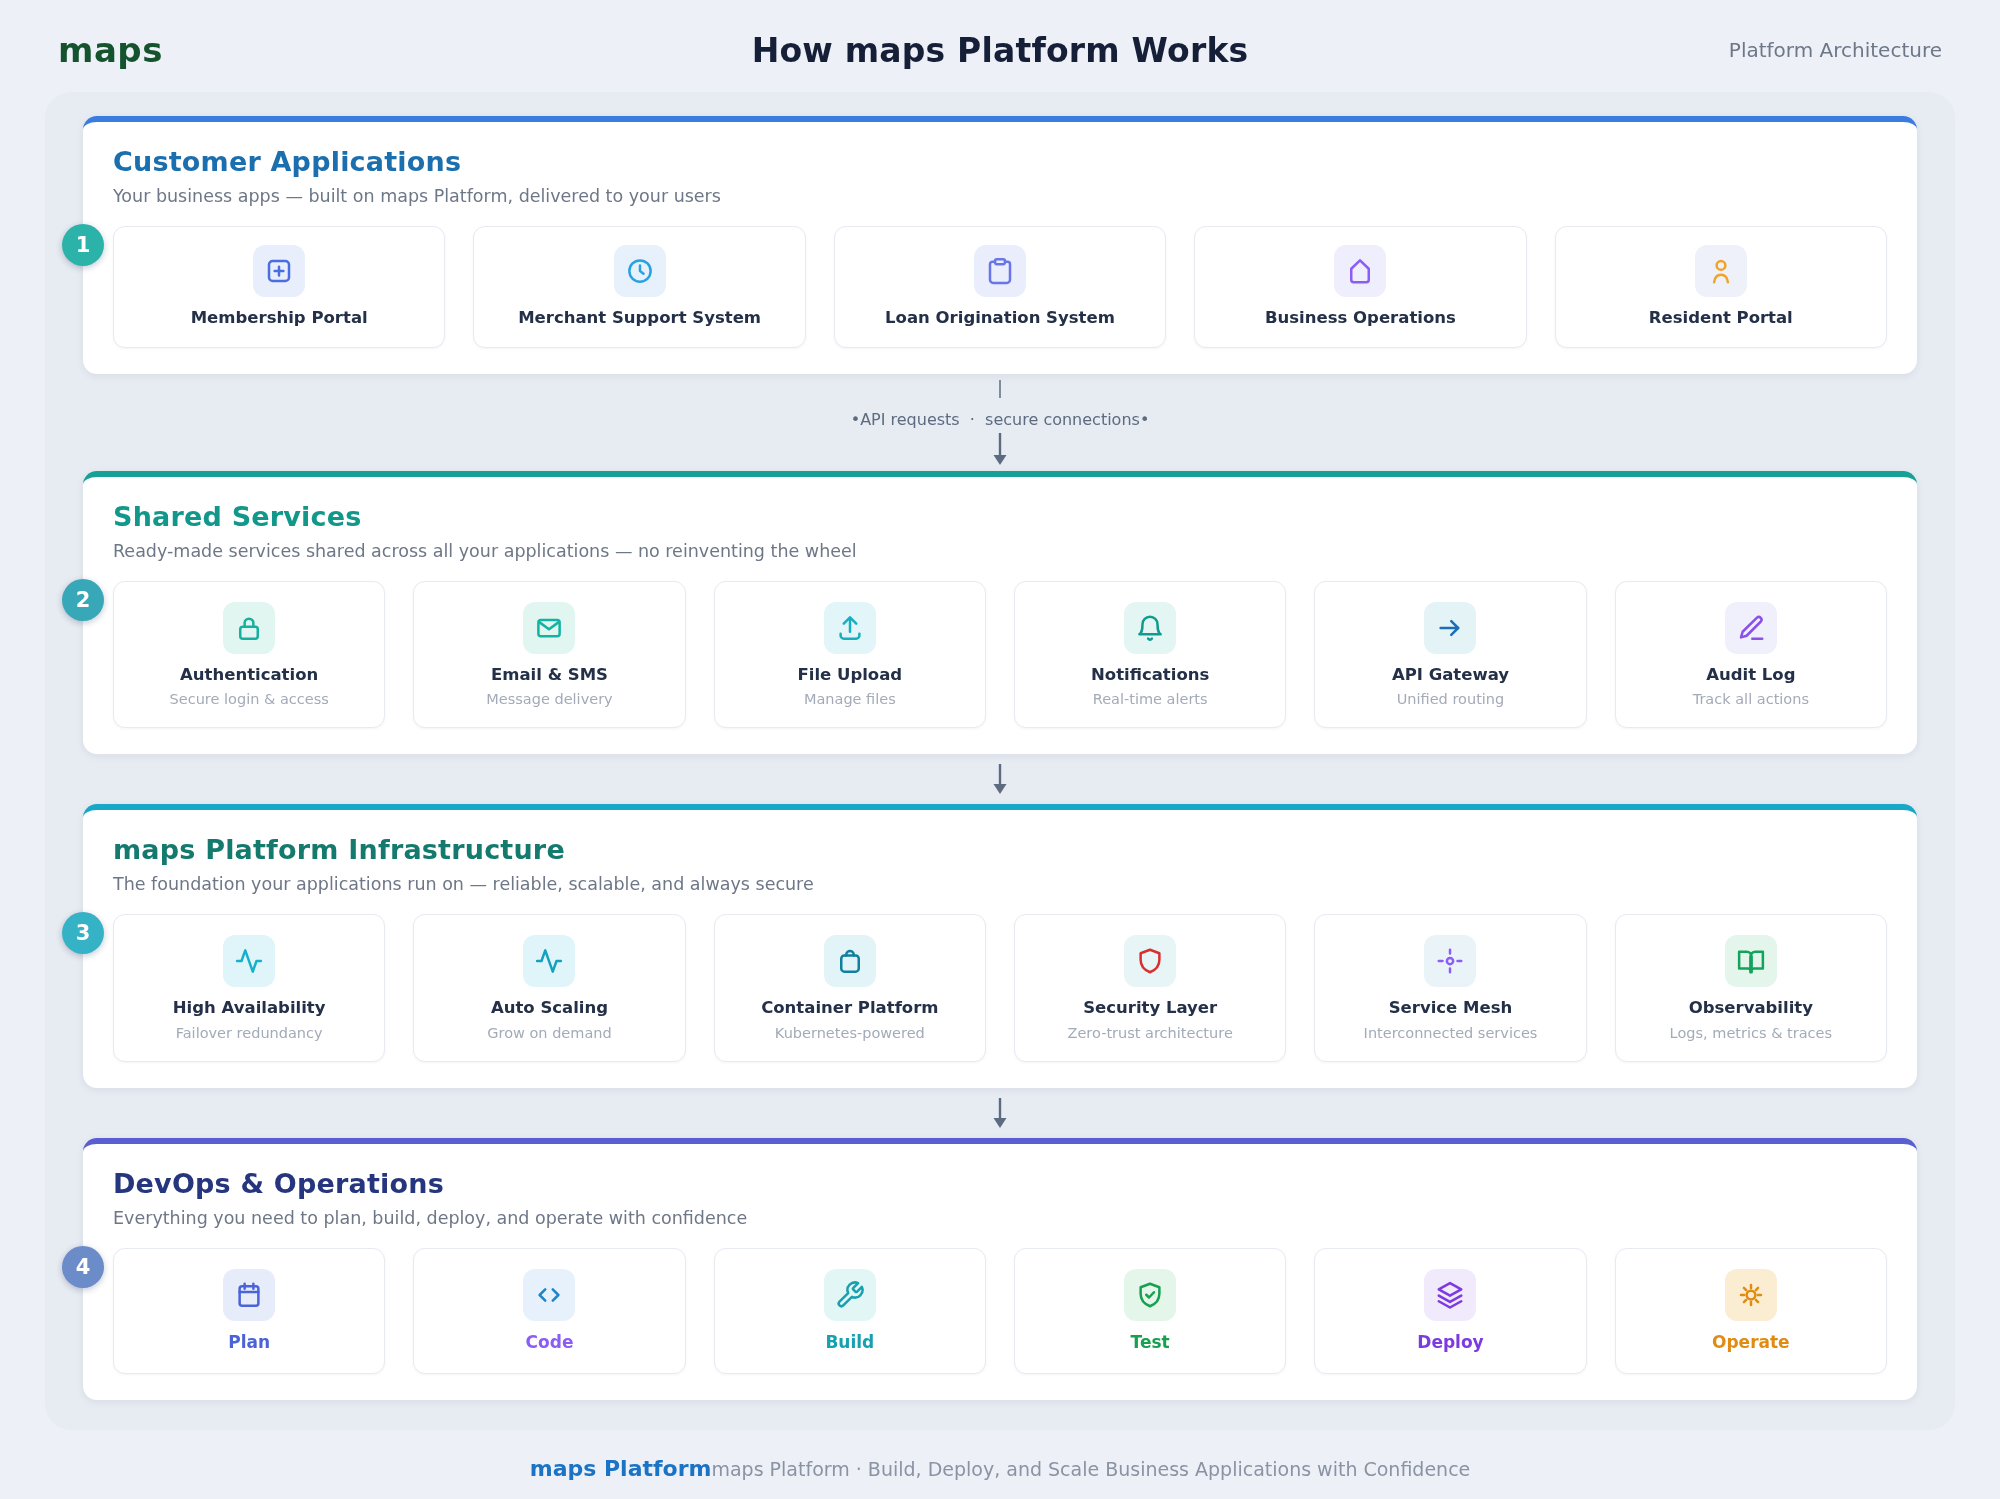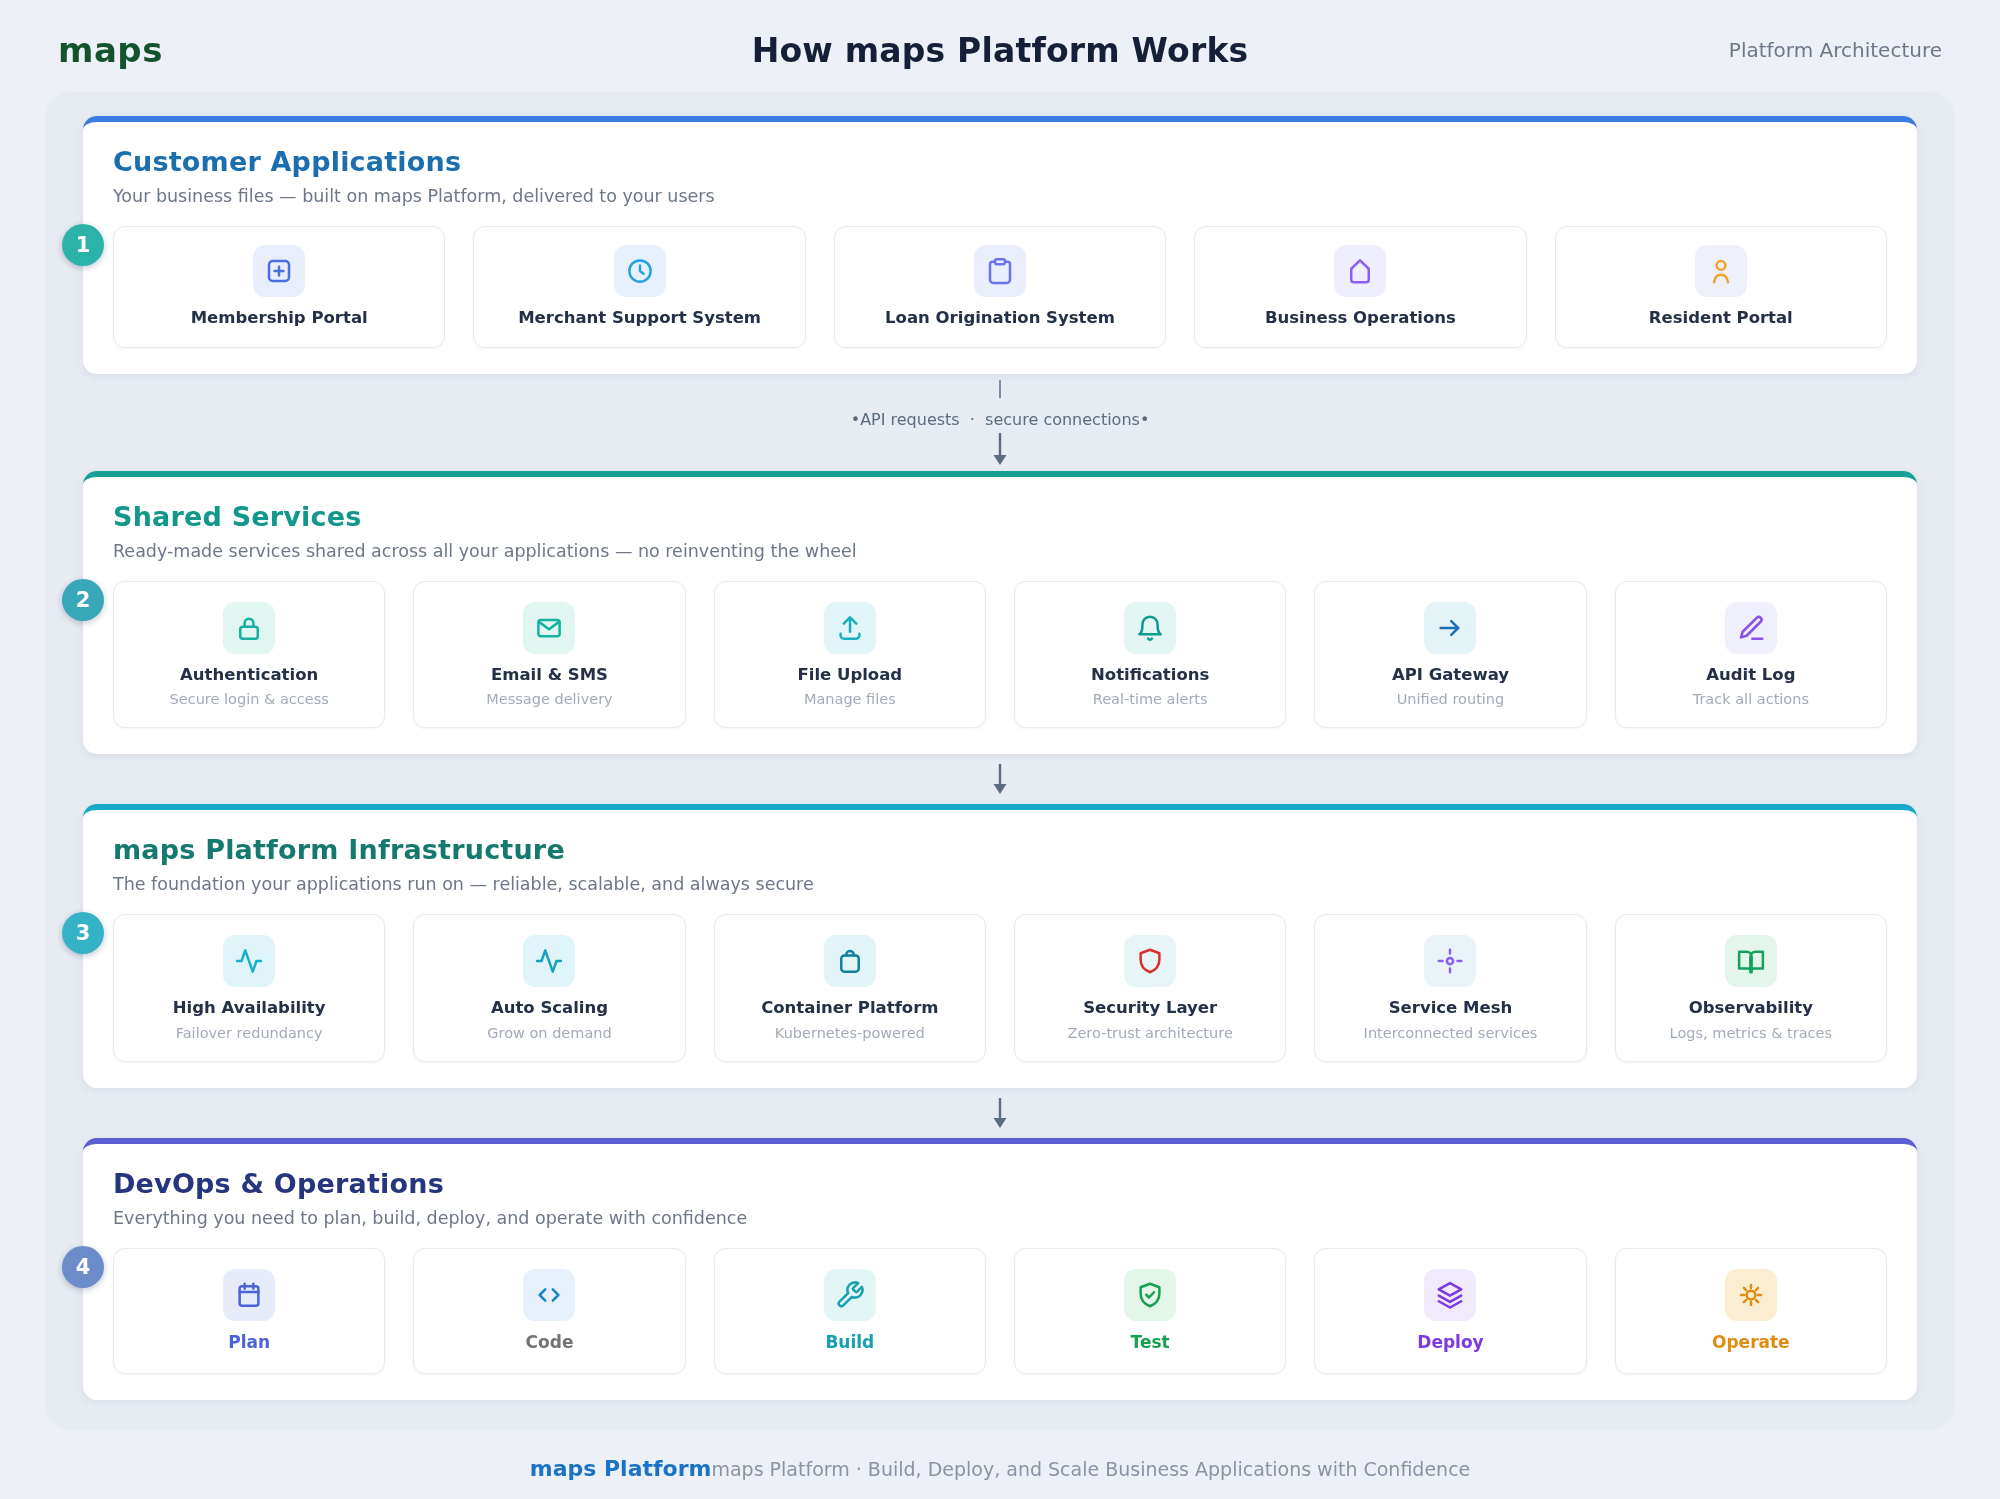--- a/index.html
+++ b/index.html
@@ -60,21 +60,21 @@
   <div class="logo">maps</div>
   <div class="page-title">How maps Platform Works</div>
   <div class="tagline">Platform Architecture</div>
 </div>
 
 <div class="wrapper">
 
   <div class="panel" style="border-top-color: rgb(59, 124, 224);">
     <div class="badge" style="background: rgb(44, 179, 169);">1</div>
     <h2 class="sec-title" style="color: rgb(27, 111, 174);">Customer Applications</h2>
-    <p class="sec-sub">Your business files — built on maps Platform, delivered to your users</p>
+    <p class="sec-sub">Your business apps — built on maps Platform, delivered to your users</p>
     <div class="grid cols5">
         <div class="card">
           <span class="icon-box" style="background: rgb(232, 238, 252); color: rgb(74, 110, 224);">
             <svg viewBox="0 0 24 24" width="30" height="30" fill="none" stroke="currentColor" stroke-width="2" stroke-linecap="round" stroke-linejoin="round">
               <rect x="4" y="4" width="16" height="16" rx="3"></rect>
               <path d="M12 8.5v7M8.5 12h7"></path>
             </svg>
           </span>
           <div class="card-title">Membership Portal</div>
         </div>
@@ -287,21 +287,21 @@
           </span>
           <div class="card-title" style="color: rgb(74, 99, 216); font-size: 17px;">Plan</div>
         </div>
         <div class="card">
           <span class="icon-box" style="background: rgb(231, 241, 251); color: rgb(28, 133, 204);">
             <svg viewBox="0 0 24 24" width="30" height="30" fill="none" stroke="currentColor" stroke-width="2" stroke-linecap="round" stroke-linejoin="round">
               <path d="m9 7.5-4.5 4.5L9 16.5"></path>
               <path d="m15 7.5 4.5 4.5L15 16.5"></path>
             </svg>
           </span>
-          <div class="card-title" style="color: #737373; font-size: 17px;">Code</div>
+          <div class="card-title" style="color: #8b5cf6; font-size: 17px;">Code</div>
         </div>
         <div class="card">
           <span class="icon-box" style="background: rgb(226, 246, 246); color: rgb(22, 160, 176);">
             <svg viewBox="0 0 24 24" width="30" height="30" fill="none" stroke="currentColor" stroke-width="2" stroke-linecap="round" stroke-linejoin="round">
               <path d="M14.7 6.3a1 1 0 0 0 0 1.4l1.6 1.6a1 1 0 0 0 1.4 0l3.77-3.77a6 6 0 0 1-7.94 7.94l-6.91 6.91a2.12 2.12 0 0 1-3-3l6.91-6.91a6 6 0 0 1 7.94-7.94l-3.76 3.76z"></path>
             </svg>
           </span>
           <div class="card-title" style="color: rgb(22, 160, 176); font-size: 17px;">Build</div>
         </div>
         <div class="card">

